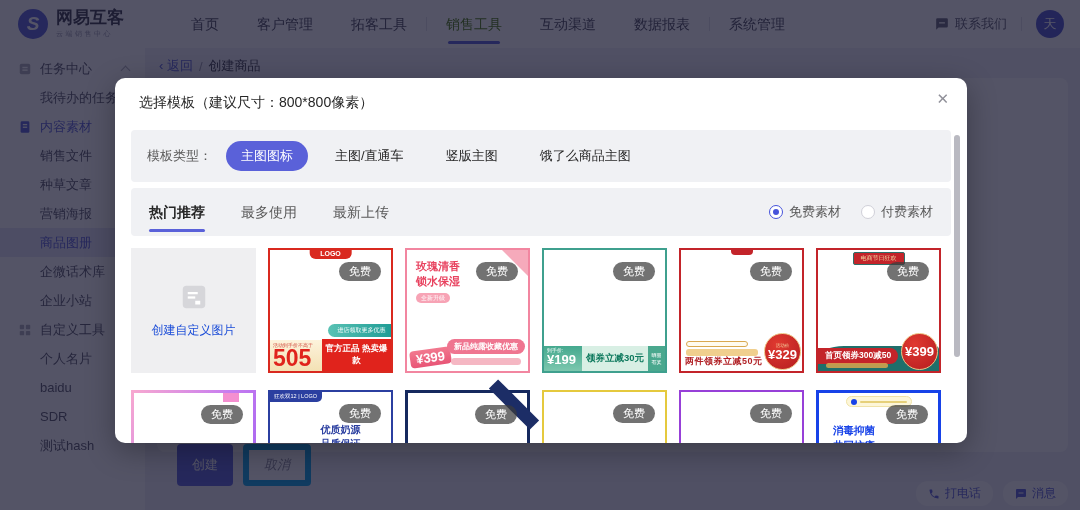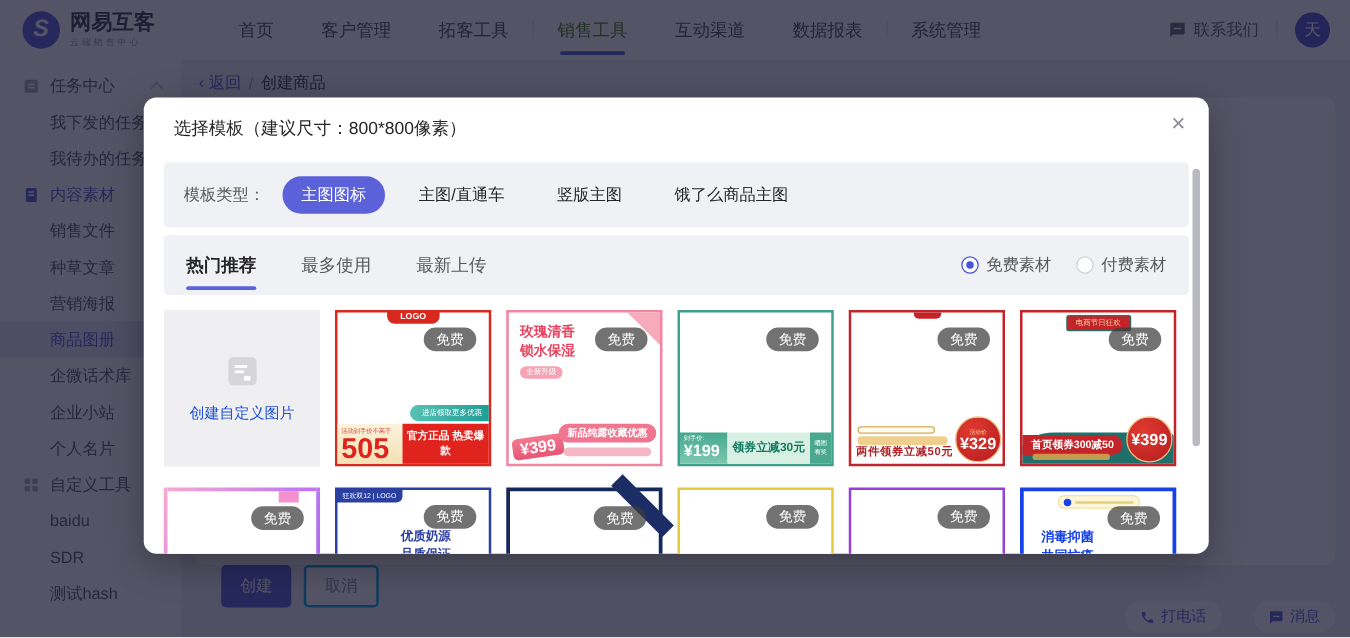--- a/index.html
+++ b/index.html
@@ -33,23 +33,23 @@
   .chev { width:7px; height:7px; border-left:1.5px solid #b0b0b8; border-top:1.5px solid #b0b0b8; transform:rotate(45deg); margin:4px 16px 0 auto; }
 
   .content { position:absolute; left:145px; top:48px; right:0; bottom:0; z-index:1; }
   .breadcrumb { padding:9px 0 0 14px; font-size:13px; display:flex; align-items:center; gap:6px; }
   .bc-back { color:#5a61d9; cursor:pointer; }
   .bc-sep { color:#9a9aac; }
   .bc-cur { color:#3a3a4a; }
   .panel { position:absolute; left:12px; right:12px; top:30px; bottom:58px; background:#fff; border-radius:8px; }
   .page-actions { position:absolute; left:32px; bottom:24px; display:flex; gap:10px; }
   .btn-primary { background:#5a61d9; color:#fff; border:none; border-radius:4px; font-size:13px; padding:6px 15px; cursor:pointer; }
-  .btn-plain { background:#fff; color:#8c8c9c; border:2px solid #0ea5e9; border-radius:4px; font-size:13px; padding:6px 15px; cursor:pointer; }
-
-  .floating { position:absolute; right:12px; bottom:4px; display:flex; gap:26px; z-index:1; }
+  .btn-plain { background:#fff; color:#8c8c9c; border:6px solid #0ea5e9; border-radius:4px; font-size:13px; padding:6px 15px; cursor:pointer;font-style:italic; }
+
+  .floating { position:absolute; right:12px; bottom:4px; display:flex; gap:10px; z-index:1; }
   .float-btn { display:flex; align-items:center; gap:5px; background:#fff; color:#5a61d9; font-size:12px; border-radius:12px; padding:4px 12px; cursor:pointer; }
   .float-btn svg { width:12px; height:12px; }
 
   
   .overlay { position:absolute; inset:0; background:rgba(18,18,43,0.72); z-index:2; }
   .modal { position:absolute; left:115px; top:78px; width:852px; height:365px; background:#fff; border-radius:10px; z-index:3; overflow:hidden; box-shadow:0 8px 30px rgba(0,0,0,0.3); }
   .modal-title { position:absolute; top:16px; left:24px; font-size:14px; color:#262626; }
   .modal-close { position:absolute; top:12px; right:18px; font-size:15px; color:#909099; cursor:pointer; }
   .modal-scrollbar { position:absolute; right:7px; top:57px; width:6px; height:222px; border-radius:3px; background:#b9b9c1; }
 
@@ -181,46 +181,45 @@
   <aside class="sidebar">
     <div class="side-row">
       <svg class="sicon" viewBox="0 0 16 16">
           <rect x="2" y="2" width="12" height="12" rx="2" fill="currentColor"></rect>
           <rect x="5" y="5.5" width="6" height="1.6" fill="#fff"></rect>
           <rect x="5" y="8.5" width="6" height="1.6" fill="#fff"></rect>
         </svg>
       <span>任务中心</span>
       <span class="chev"></span>
     </div>
-    <div class="side-row child">我下发的任务</div>
     <div class="side-row child">我待办的任务</div>
     <div class="side-row sec-accent">
       <svg class="sicon" viewBox="0 0 16 16">
           <rect x="3" y="1.5" width="10" height="13" rx="1.5" fill="currentColor"></rect>
           <rect x="5.5" y="4.5" width="5" height="1.5" fill="#fff"></rect>
           <rect x="5.5" y="7.5" width="5" height="1.5" fill="#fff"></rect>
         </svg>
       <span>内容素材</span>
     </div>
     <div class="side-row child">销售文件</div>
     <div class="side-row child">种草文章</div>
     <div class="side-row child">营销海报</div>
     <div class="side-row child active">商品图册</div>
     <div class="side-row child">企微话术库</div>
     <div class="side-row child">企业小站</div>
-    <div class="side-row child">个人名片</div>
     <div class="side-row">
       <svg class="sicon" viewBox="0 0 16 16">
           <rect x="2" y="2" width="5" height="5" rx="1" fill="currentColor"></rect>
           <rect x="9" y="2" width="5" height="5" rx="1" fill="currentColor"></rect>
           <rect x="2" y="9" width="5" height="5" rx="1" fill="currentColor"></rect>
           <rect x="9" y="9" width="5" height="5" rx="1" fill="currentColor"></rect>
         </svg>
       <span>自定义工具</span>
     </div>
+    <div class="side-row child">个人名片</div>
     <div class="side-row child">baidu</div>
     <div class="side-row child">SDR</div>
     <div class="side-row child">测试hash</div>
   </aside>
 
   <main class="content">
     <div class="breadcrumb">
       <span class="bc-back">‹ <span>返回</span></span>
       <span class="bc-sep">/</span>
       <span class="bc-cur">创建商品</span>

